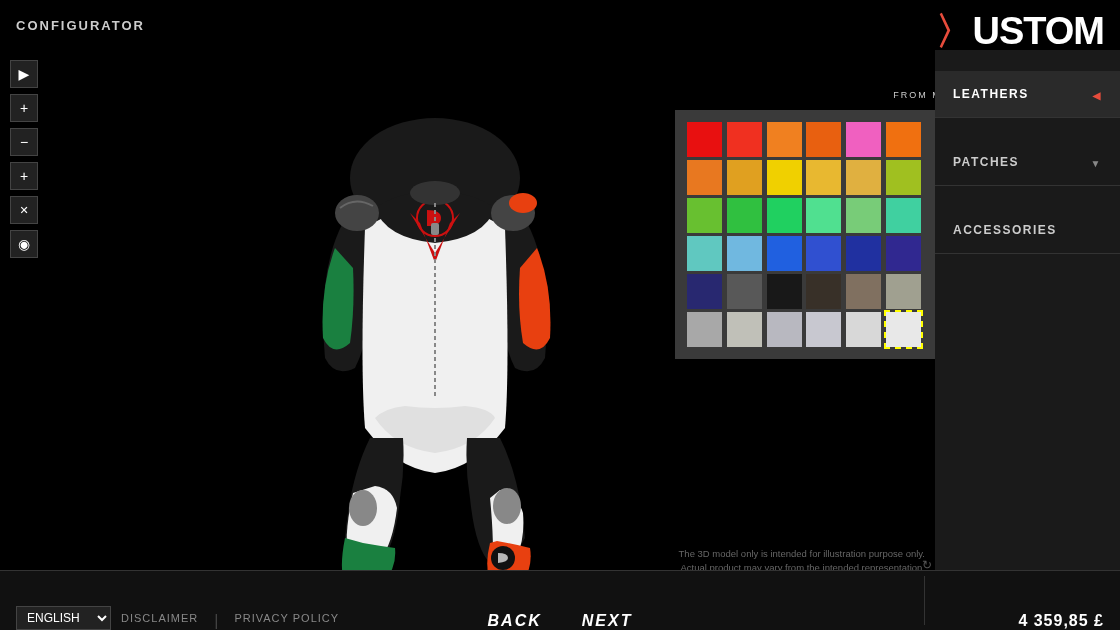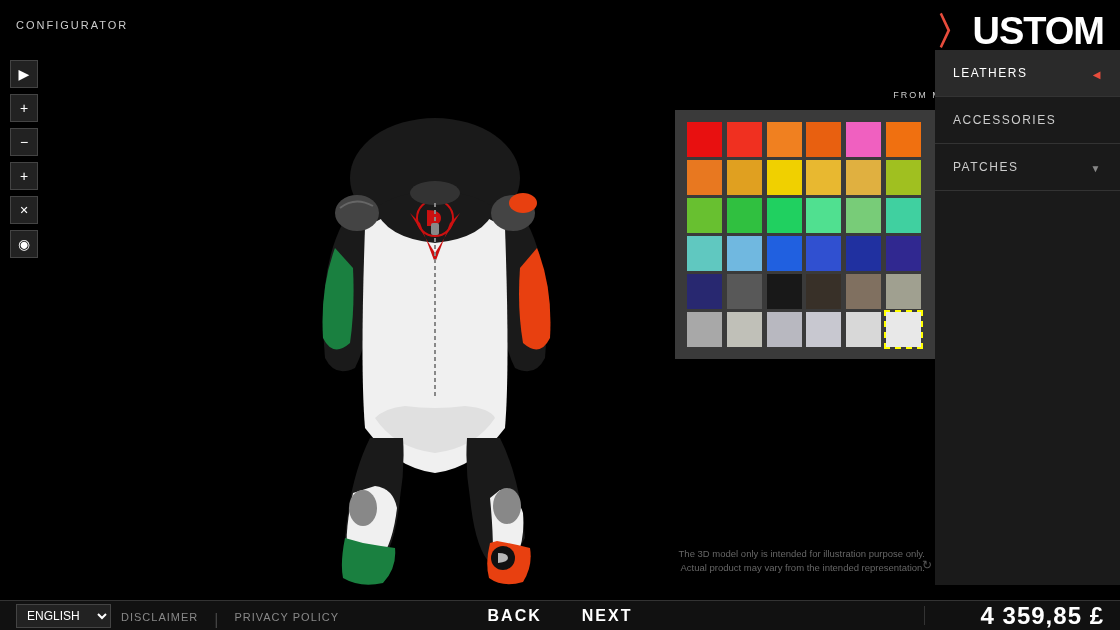--- a/index.html
+++ b/index.html
@@ -17,24 +17,24 @@
     #header {
       position: absolute;
       top: 0; left: 0; right: 0;
       height: 50px;
       display: flex;
       align-items: center;
       padding: 0 16px;
       z-index: 10;
     }
     #configurator-title {
-      font-size: 11px;
+      font-size: 13px;
       letter-spacing: 2px;
       color: #ccc;
-      font-weight: normal;
+      font-weight: bold;
       text-transform: uppercase;
     }
 
     
     #logo {
       position: absolute;
       top: 12px;
       right: 16px;
       text-align: right;
       line-height: 1;
@@ -132,44 +132,45 @@
       padding: 16px 18px;
       border-bottom: 1px solid #333;
       cursor: pointer;
       display: flex;
       align-items: flex-end;
       justify-content: space-between;
       text-transform: uppercase;
       font-size: 12px;
       letter-spacing: 1.5px;
       color: #ccc;
-      font-weight: normal;
+      font-weight: bold;
+      margin-top: 21px;
     }
     .sidebar-item.active {
       background: #2a2a2a;
       color: #fff;
     }
     .sidebar-item .arrow {
       font-size: 10px;
       color: #e74c3c;
     }
     .sidebar-item .arrow-down {
       font-size: 10px;
       color: #888;
     }
 
     
     #footer {
       position: absolute;
       bottom: 0; left: 0; right: 0;
-      height: 30px;
+      height: 60px;
       background: #111;
       border-top: 1px solid #333;
       display: flex;
-      align-items: center;
+      align-items: flex-end;
       padding: 0 16px;
       z-index: 10;
     }
     #lang-select {
       background: #222;
       color: #fff;
       border: 1px solid #444;
       padding: 3px 6px;
       font-size: 12px;
       cursor: pointer;
@@ -190,33 +191,34 @@
     .footer-divider {
       color: #444;
       margin: 0 4px;
     }
     #footer-nav {
       position: absolute;
       left: 50%;
       transform: translateX(-50%);
       display: flex;
       gap: 40px;
+      font-style: italic;
     }
     .nav-btn {
       font-size: 16px;
       font-weight: bold;
       letter-spacing: 2px;
       color: #fff;
       cursor: pointer;
       text-transform: uppercase;
     }
     #price-display {
       position: absolute;
       right: 16px;
-      font-size: 24px;
+      font-size: 16px;
       font-weight: bold;
       color: #fff;
       letter-spacing: 1px;
     }
     #footer-divider-vert {
       position: absolute;
       right: 195px;
       top: 5px;
       bottom: 5px;
       width: 1px;
@@ -367,25 +369,25 @@
       <div class="color-swatch selected" title="#e8e8e8" style="background-color: rgb(232, 232, 232);"></div>
     </div>
 </div>
 
 <div id="right-sidebar">
   <div class="sidebar-item active">
     <span>LEATHERS</span>
     <span class="arrow">◀</span>
   </div>
   <div class="sidebar-item">
-    <span>ACCESSORIES</span>
+    <span>PATCHES</span>
+    <span class="arrow-down">▼</span>
   </div>
   <div class="sidebar-item">
-    <span>PATCHES</span>
-    <span class="arrow-down">▼</span>
+    <span>ACCESSORIES</span>
   </div>
 </div>
 
 <div id="disclaimer-text">
   <span>The 3D model only is intended for illustration purpose only.</span><br>
   <span>Actual product may vary from the intended representation.</span>
 </div>
 
 <div id="refresh-icon">↻</div>
 

